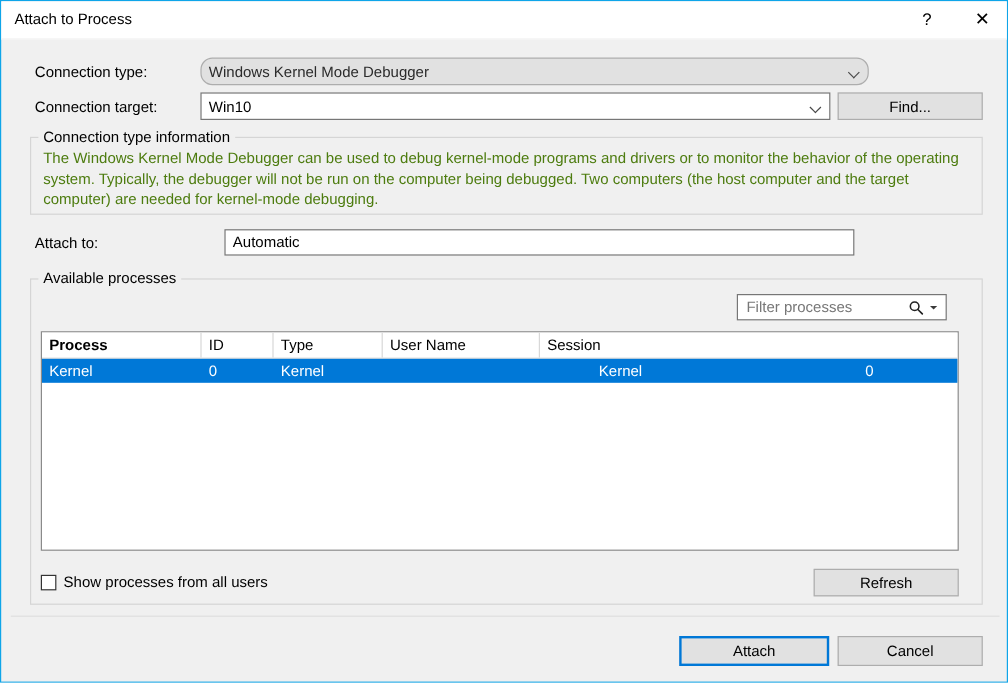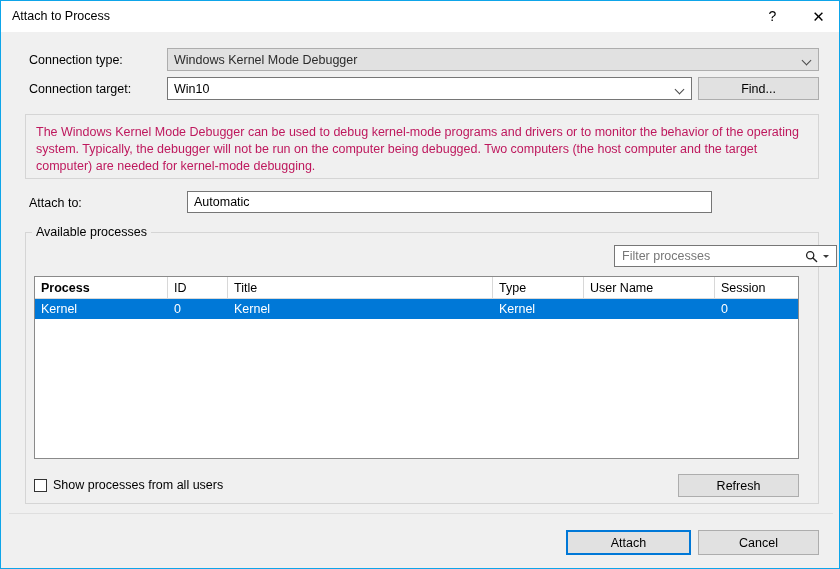--- a/index.html
+++ b/index.html
@@ -139,21 +139,21 @@
     position: absolute;
     background: #f0f0f0;
     font-size: 12.5px;
     color: #000000;
     padding: 0 4px;
     white-space: nowrap;
   }
   .info-text {
     position: absolute;
     font-size: 12.5px;
-    color: #be185d;
+    color: #4d7c0f;
     line-height: 17px;
     white-space: pre-line;
   }
   
   .filterbox {
     position: absolute;
     box-sizing: border-box;
     border: 1px solid #767676;
     background: #ffffff;
     display: flex;
@@ -264,67 +264,67 @@
     <div class="titlebar-text">Attach to Process</div>
     <div class="title-btn help-btn">
       <span class="glyph-help">?</span>
     </div>
     <div class="title-btn close-btn">
       <span class="glyph-close">✕</span>
     </div>
   </div>
 
   <div class="lbl" style="left:28px; top:52px;">Connection type:</div>
-  <div class="field disabled" style="left:166px; top:47px; width:652px; height:23px;">
+  <div class="field disabled" style="left:166px; top:47px; width:557px; height:23px;border-radius:10px;">
     <span>Windows Kernel Mode Debugger</span>
     <span class="combo-arrow">
         <span class="chev"></span>
       </span>
   </div>
 
   <div class="lbl" style="left:28px; top:81px;">Connection target:</div>
   <div class="field" style="left:166px; top:76px; width:525px; height:23px;">
     <span>Win10</span>
     <span class="combo-arrow">
         <span class="chev"></span>
       </span>
   </div>
   <div class="btn" style="left:697px; top:76px; width:121px; height:23px;">
     <span>Find...</span>
   </div>
 
   <div class="group" style="left:24px; top:113px; width:794px; height:65px;"></div>
+  <div class="group-title" style="left:31px; top:106px;">Connection type information</div>
   <div class="info-text" style="left:35px; top:123px; width:775px;">The Windows Kernel Mode Debugger can be used to debug kernel-mode programs and drivers or to monitor the behavior of the operating system. Typically, the debugger will not be run on the computer being debugged. Two computers (the host computer and the target computer) are needed for kernel-mode debugging.</div>
 
   <div class="lbl" style="left:28px; top:195px;">Attach to:</div>
   <div class="field" style="left:166px; top:190px; width:525px; height:22px;margin-left:20px;">
     <span>Automatic</span>
   </div>
 
   <div class="group" style="left:24px; top:231px; width:794px; height:272px;"></div>
   <div class="group-title" style="left:31px; top:224px;">Available processes</div>
 
-  <div class="filterbox" style="left:613px; top:244px; width:223px; height:22px;">
+  <div class="filterbox" style="left:613px; top:244px; width:175px; height:22px;">
     <span class="filter-placeholder">Filter processes</span>
     <span class="search-icon">
       <svg width="13" height="13" viewBox="0 0 13 13" aria-hidden="true">
         <circle cx="5.2" cy="5.2" r="3.6" fill="none" stroke="#222" stroke-width="1.3"></circle>
         <line x1="7.9" y1="7.9" x2="11.6" y2="11.6" stroke="#222" stroke-width="1.4" stroke-linecap="round"></line>
       </svg>
     </span>
     <span class="filter-caret">
         <span class="caret-tiny"></span>
       </span>
   </div>
 
   <div class="listbox" style="left:33px; top:275px; width:765px; height:183px;">
     <div class="list-header">
       <div class="hcell" style="width:133px;font-weight:bold;">Process</div>
       <div class="hcell" style="width:60px;">ID</div>
-      <div class="hcell" style="width:265px;">Title</div>
       <div class="hcell" style="width:91px;">Type</div>
       <div class="hcell" style="width:131px;">User Name</div>
       <div class="hcell" style="width:83px;">Session</div>
     </div>
     <div class="row selected">
       <div class="cell" style="width:133px;">Kernel</div>
       <div class="cell" style="width:60px;">0</div>
       <div class="cell" style="width:265px;">Kernel</div>
       <div class="cell" style="width:91px;">Kernel</div>
       <div class="cell" style="width:131px;"></div>

